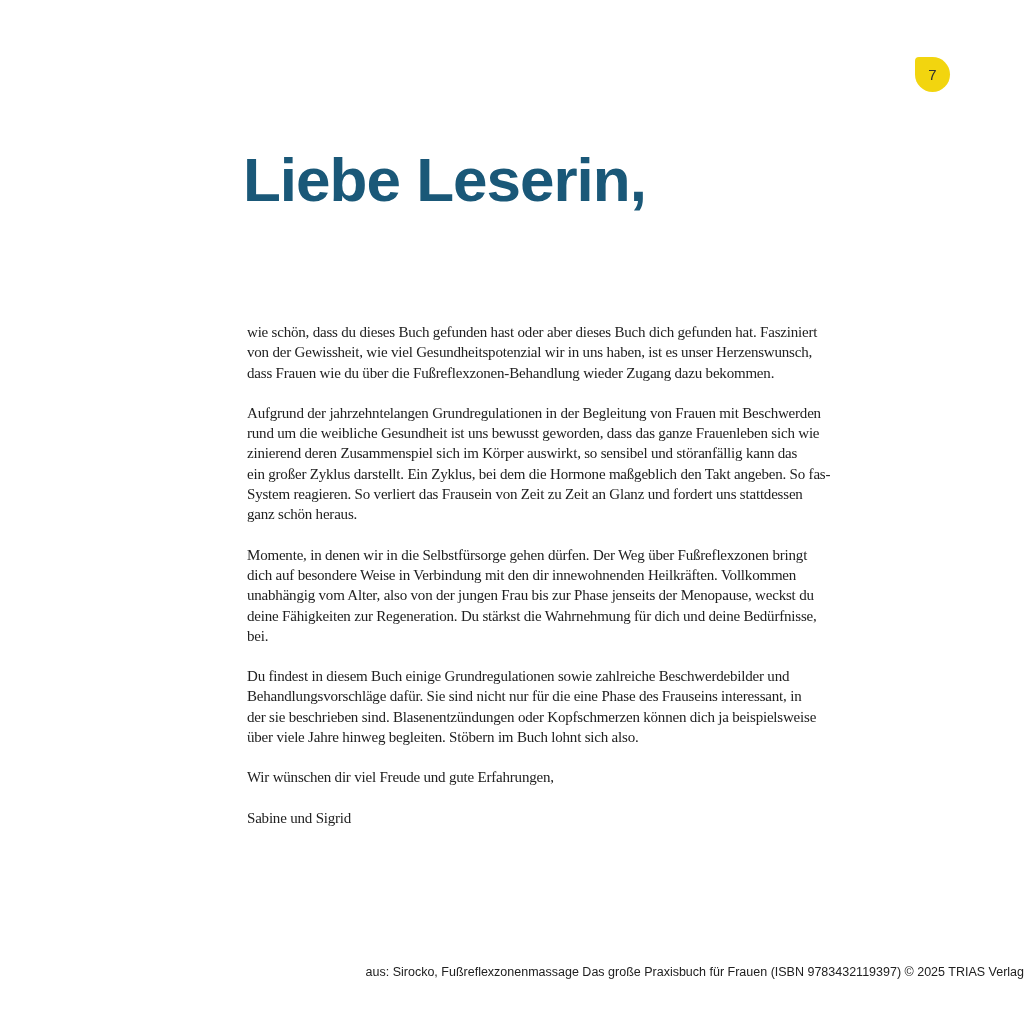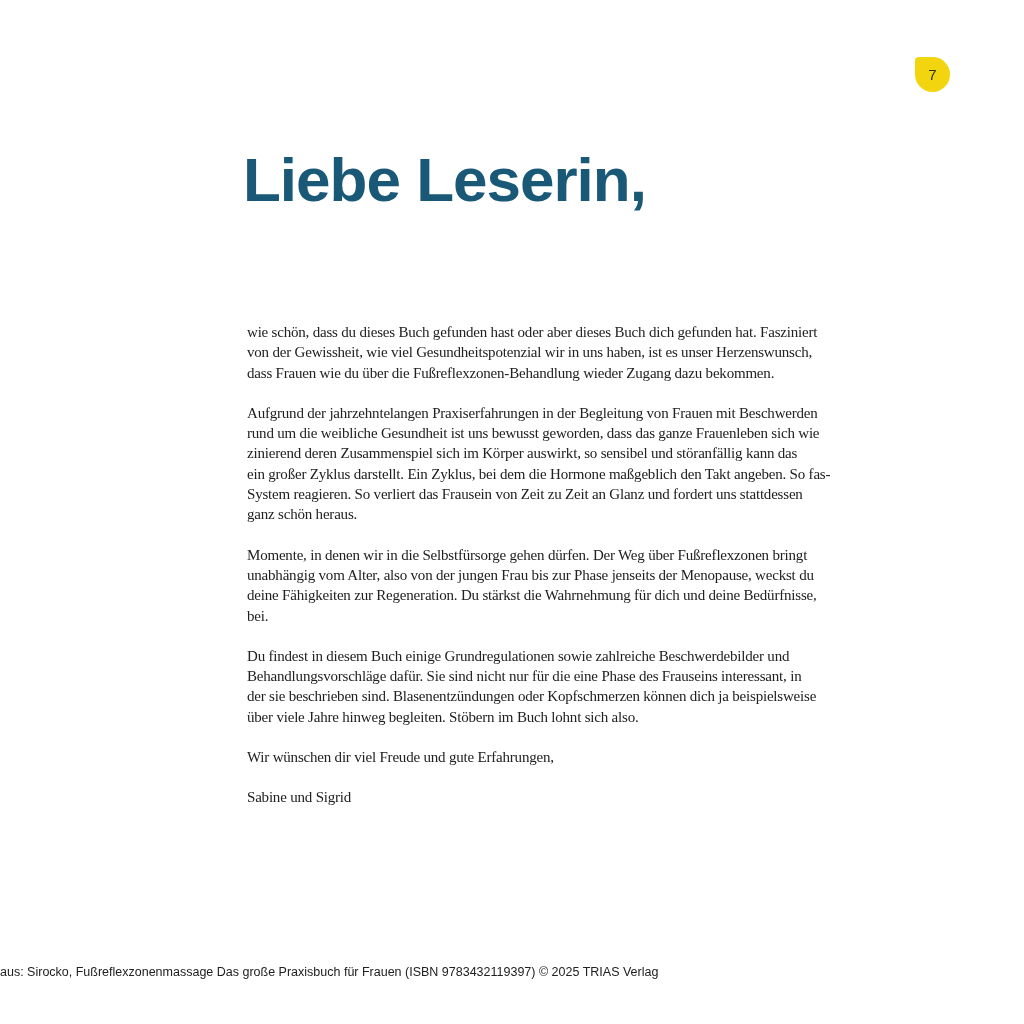--- a/index.html
+++ b/index.html
@@ -58,21 +58,21 @@
   }
   .line {
     line-height: 20.3px;
     white-space: pre;
   }
   .footer {
     position: absolute;
     left: 0;
     right: 0;
     top: 965px;
-    text-align: left;
+    text-align: right;
     font-family: "Liberation Sans", sans-serif;
     font-size: 12.5px;
     color: var(--footer_text, #212121);
     white-space: nowrap;
   }
 </style>
 </head>
 <body>
 
 <div class="page">
@@ -85,30 +85,31 @@
 
   <div class="body-column">
 
     <div class="para">
       <div class="line">wie schön, dass du dieses Buch gefunden hast oder aber dieses Buch dich gefunden hat. Fasziniert</div>
       <div class="line">von der Gewissheit, wie viel Gesundheitspotenzial wir in uns haben, ist es unser Herzenswunsch,</div>
       <div class="line">dass Frauen wie du über die Fußreflexzonen-Behandlung wieder Zugang dazu bekommen.</div>
     </div>
 
     <div class="para">
-      <div class="line">Aufgrund der jahrzehntelangen Praxiserfahrungen in der Begleitung von Frauen mit Beschwerden</div>
+      <div class="line">Aufgrund der jahrzehntelangen Grundregulationen in der Begleitung von Frauen mit Beschwerden</div>
       <div class="line">rund um die weibliche Gesundheit ist uns bewusst geworden, dass das ganze Frauenleben sich wie</div>
       <div class="line">zinierend deren Zusammenspiel sich im Körper auswirkt, so sensibel und störanfällig kann das</div>
       <div class="line">ein großer Zyklus darstellt. Ein Zyklus, bei dem die Hormone maßgeblich den Takt angeben. So fas-</div>
       <div class="line">System reagieren. So verliert das Frausein von Zeit zu Zeit an Glanz und fordert uns stattdessen</div>
       <div class="line">ganz schön heraus.</div>
     </div>
 
     <div class="para">
       <div class="line">Momente, in denen wir in die Selbstfürsorge gehen dürfen. Der Weg über Fußreflexzonen bringt</div>
+      <div class="line">dich auf besondere Weise in Verbindung mit den dir innewohnenden Heilkräften. Vollkommen</div>
       <div class="line">unabhängig vom Alter, also von der jungen Frau bis zur Phase jenseits der Menopause, weckst du</div>
       <div class="line">deine Fähigkeiten zur Regeneration. Du stärkst die Wahrnehmung für dich und deine Bedürfnisse,</div>
       <div class="line">bei.</div>
     </div>
 
     <div class="para">
       <div class="line">Du findest in diesem Buch einige Grundregulationen sowie zahlreiche Beschwerdebilder und</div>
       <div class="line">Behandlungsvorschläge dafür. Sie sind nicht nur für die eine Phase des Frauseins interessant, in</div>
       <div class="line">der sie beschrieben sind. Blasenentzündungen oder Kopfschmerzen können dich ja beispielsweise</div>
       <div class="line">über viele Jahre hinweg begleiten. Stöbern im Buch lohnt sich also.</div>

